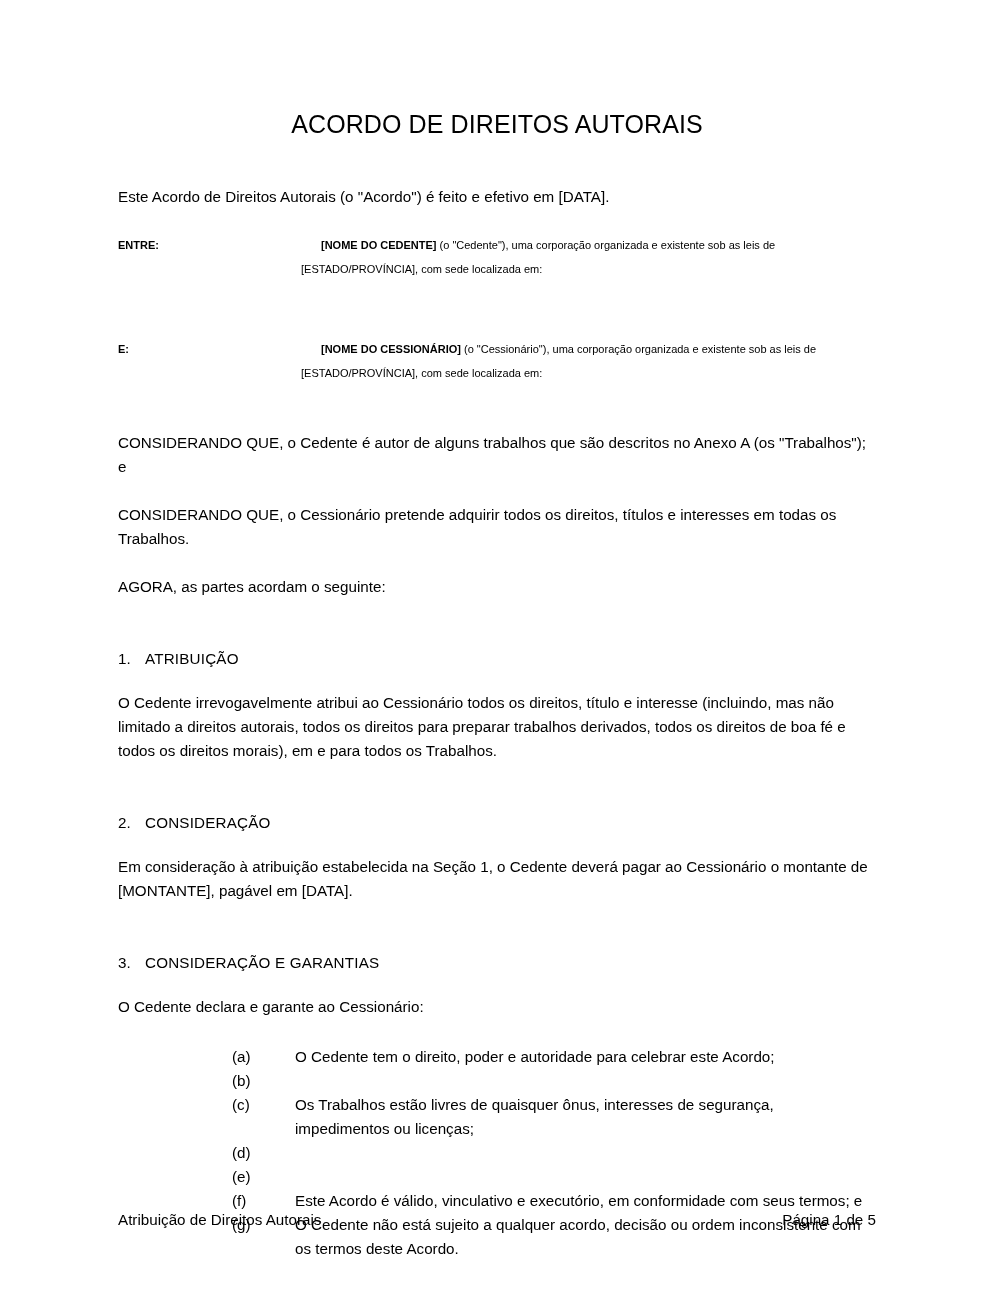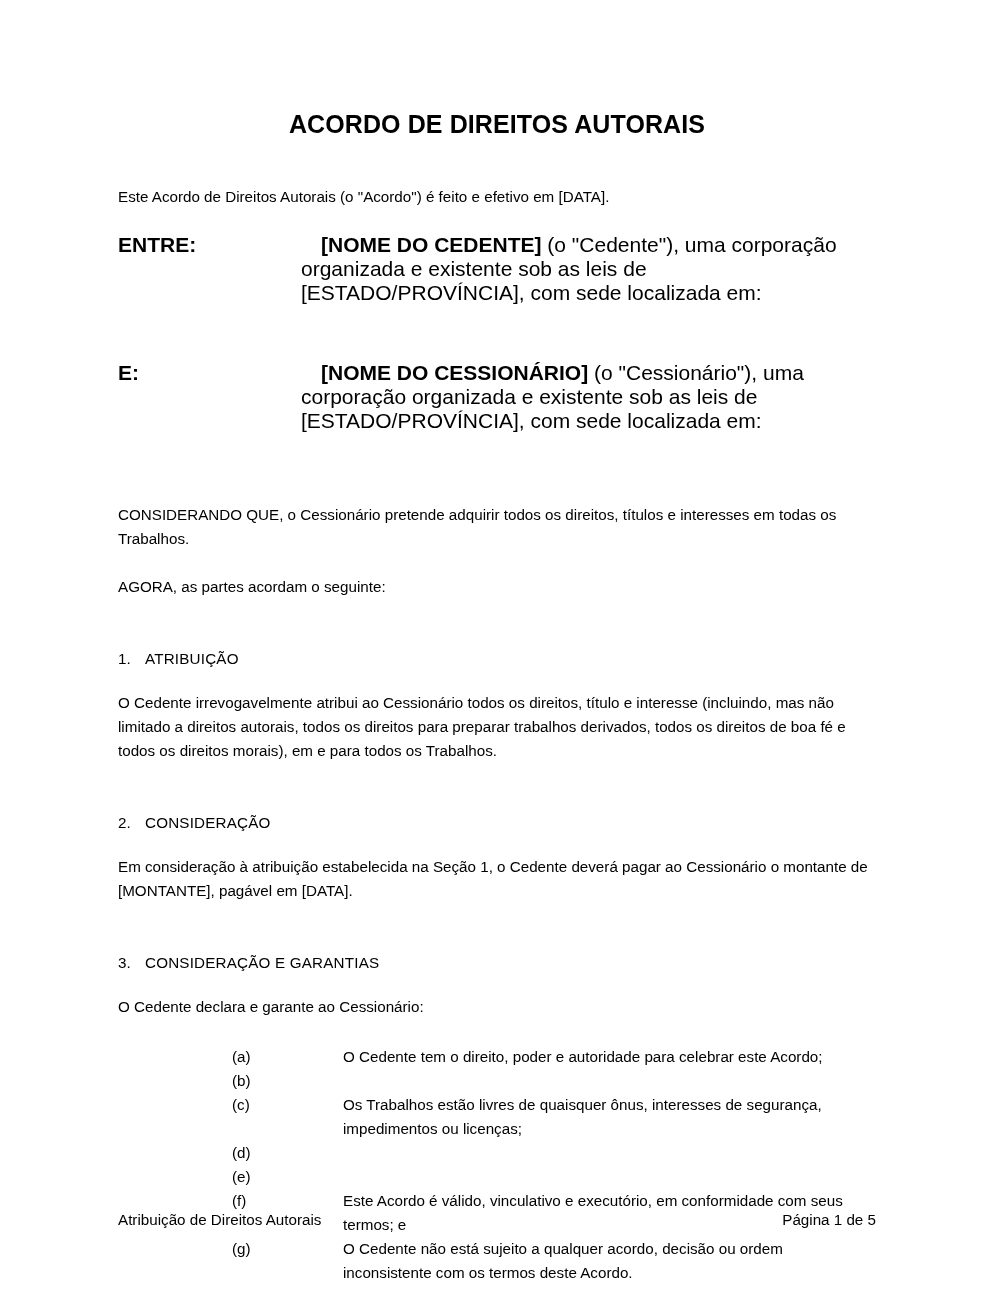--- a/index.html
+++ b/index.html
@@ -23,40 +23,40 @@
     overflow: hidden;
   }
   .content {
     position: absolute;
     left: 118px;
     top: 0;
     width: 758px;
   }
   .doc-title {
     font-size: 25px;
-    font-weight: bold;
+    font-weight: normal;
     text-align: center;
     letter-spacing: 0.1px;
     margin: 0;
     padding-top: 109px;
     line-height: 1.2;
   }
   .para {
     font-size: 15.2px;
     line-height: 24px;
     margin: 0;
     text-align: left;
   }
   .spacer-lg { height: 46px; }
   .spacer-md { height: 24px; }
 
   
   .party-row {
     display: flex;
-    font-size: 21px;
+    font-size: 11px;
     line-height: 24px;
   }
   .party-label {
     flex: 0 0 183px;
     font-weight: bold;
   }
   .party-body {
     flex: 1 1 auto;
   }
   .party-body b {
@@ -91,21 +91,20 @@
     line-height: 24px;
   }
   .letter-marker {
     flex: 0 0 63px;
     padding-left: 114px;
     box-sizing: content-box;
   }
   .letter-text {
     flex: 1 1 auto;
     padding-right: 8px;
-    margin-left: 48px;
   }
 
   
   .footer {
     position: absolute;
     left: 118px;
     right: 124px;
     top: 1208px;
     display: flex;
     justify-content: space-between;
@@ -136,20 +135,21 @@
 
     <div style="height:56px"></div>
 
     <div class="party-row">
       <div class="party-label">E:</div>
       <div class="party-body"><b>[NOME DO CESSIONÁRIO]</b><span> (o "Cessionário"), uma corporação organizada e existente sob as leis de [ESTADO/PROVÍNCIA], com sede localizada em:</span></div>
     </div>
 
     <div style="height:46px"></div>
 
+    <p class="para">CONSIDERANDO QUE, o Cedente é autor de alguns trabalhos que são descritos no Anexo A (os "Trabalhos"); e</p>
 
     <div class="spacer-md"></div>
 
     <p class="para">CONSIDERANDO QUE, o Cessionário pretende adquirir todos os direitos, títulos e interesses em todas os Trabalhos.</p>
 
     <div class="spacer-md"></div>
 
     <p class="para">AGORA, as partes acordam o seguinte:</p>
 
     <div style="height:48px"></div>

